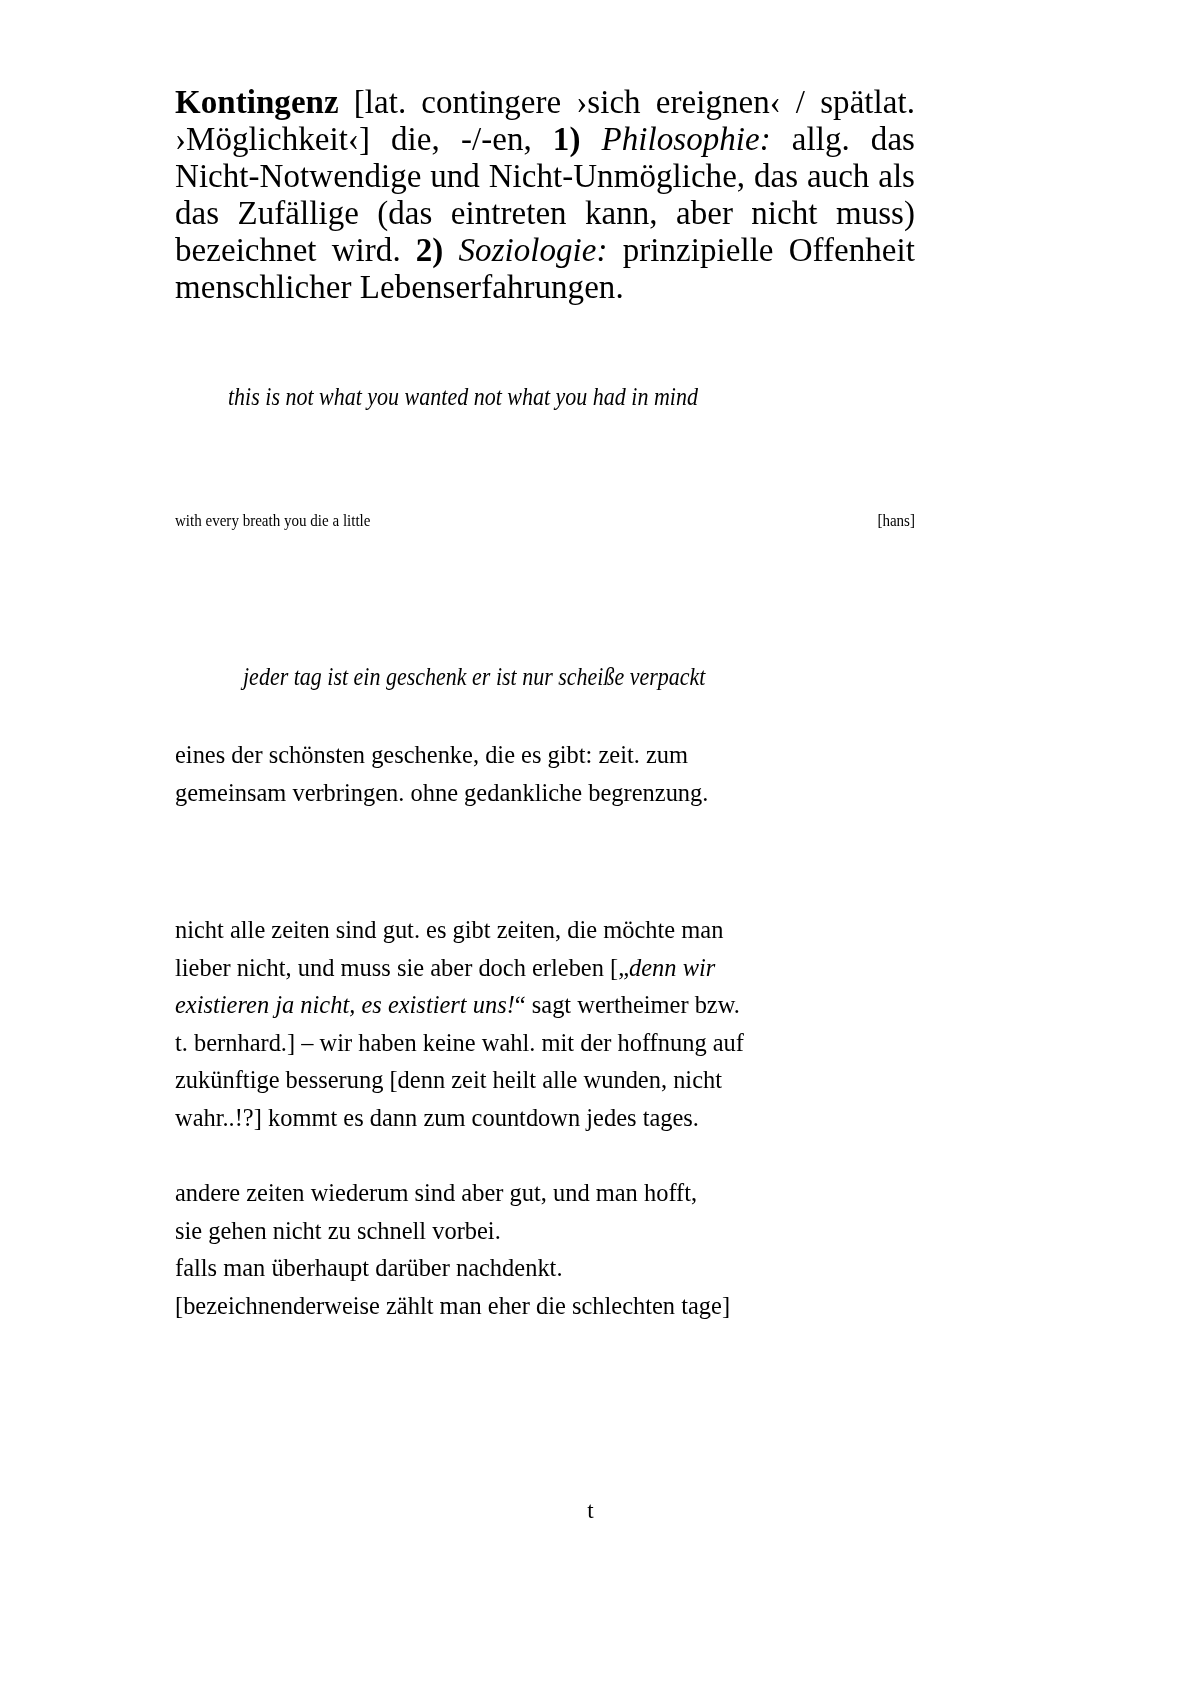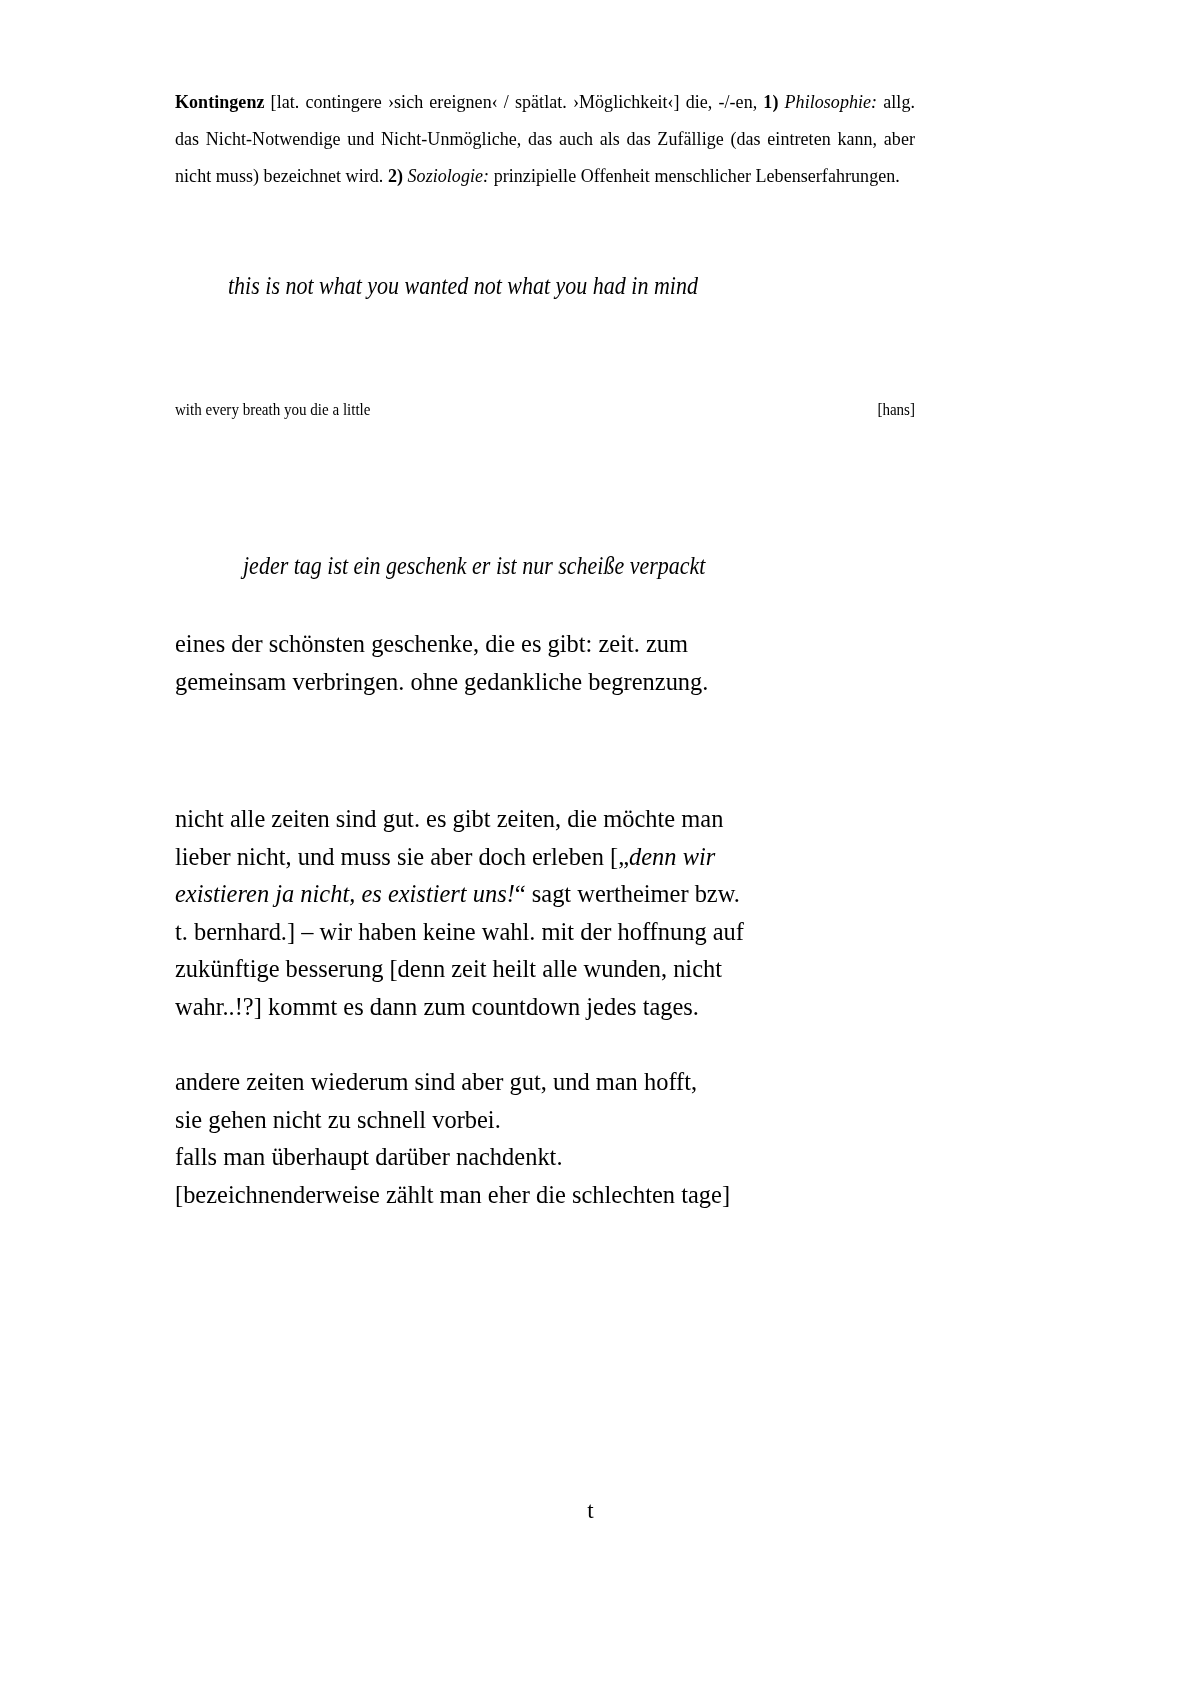--- a/index.html
+++ b/index.html
@@ -23,21 +23,21 @@
   .content {
     position: absolute;
     left: 175px;
     top: 0;
     width: 740px;
   }
 
   
   .entry {
     text-align: justify;
-    font-size: 18px;
+    font-size: 33px;
     line-height: 37px;
     letter-spacing: 0.05px;
     margin: 0;
   }
   .entry .headword { font-weight: bold; }
   .entry .num { font-weight: bold; }
   .entry .ital { font-style: italic; }
   .entry-kontingenz { margin-top: 84px; }
   .entry-entscheidung { margin-top: 32px; }
 

